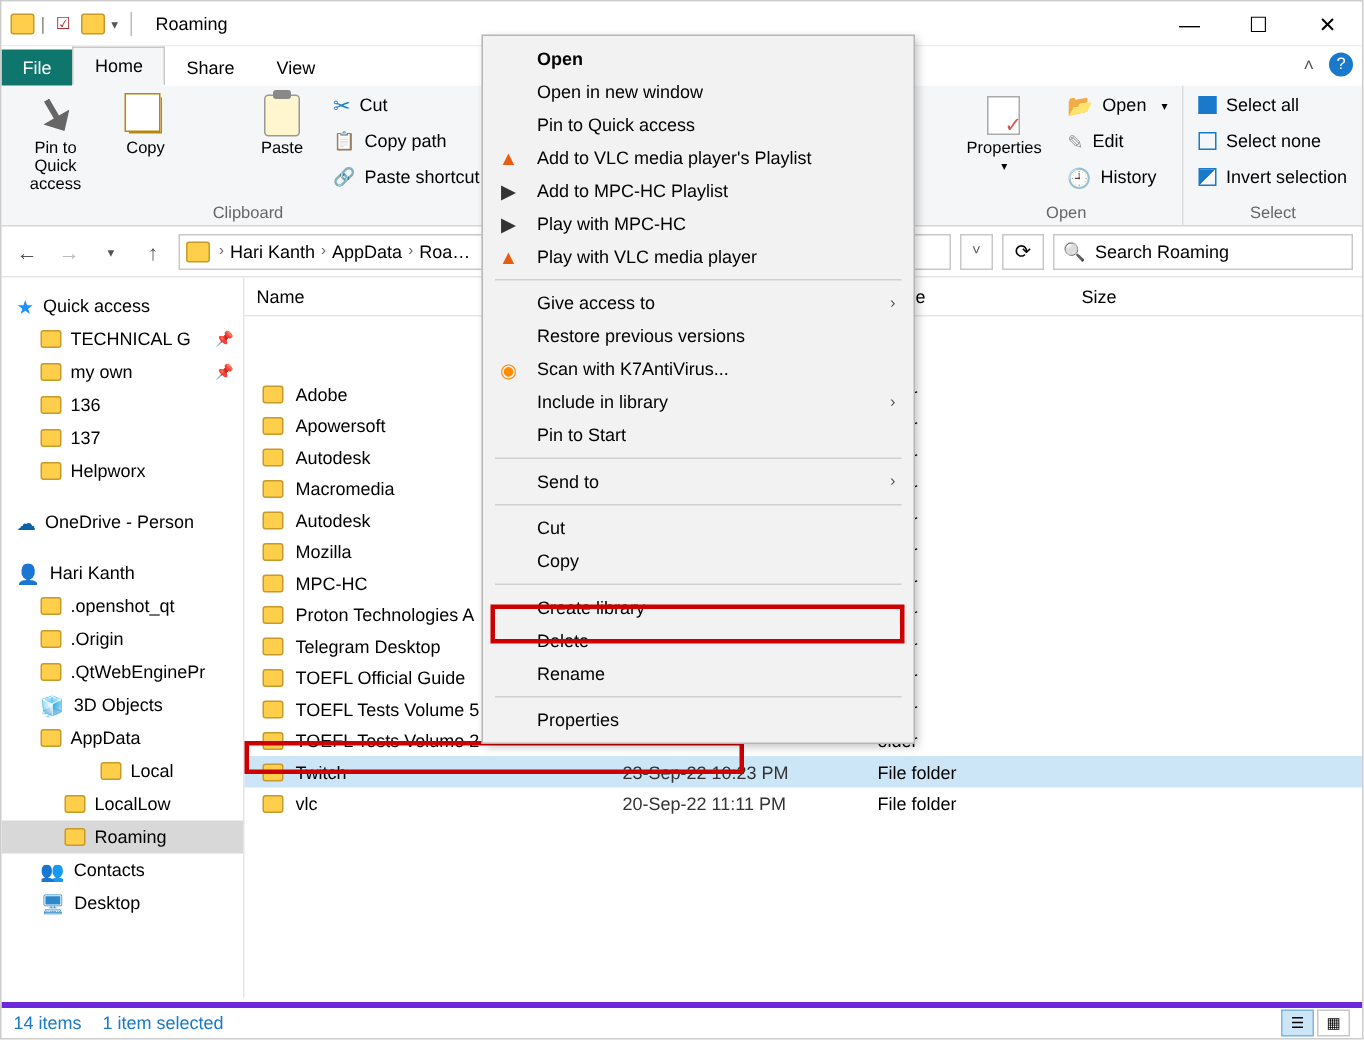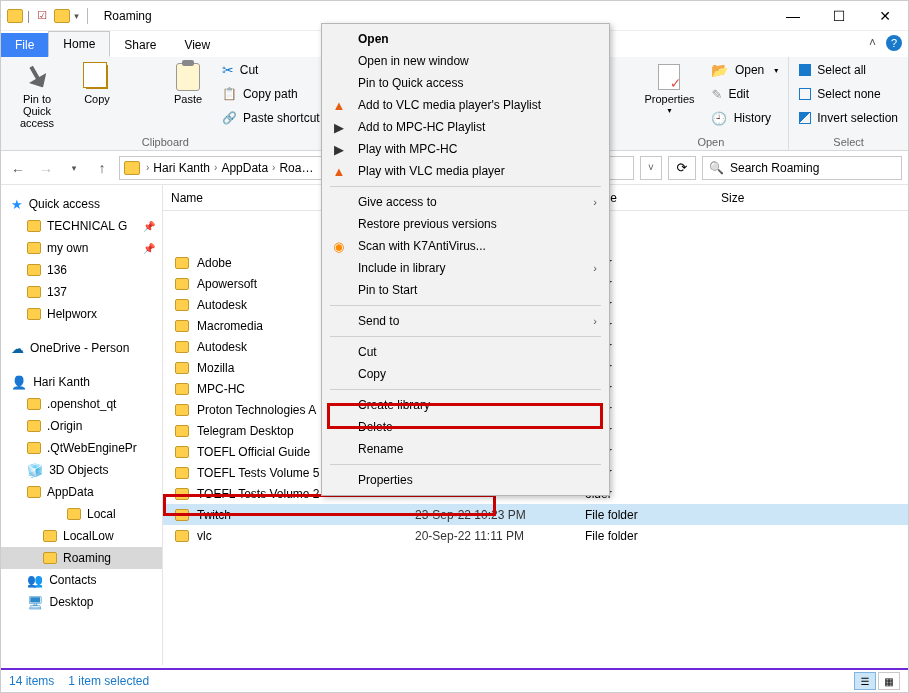--- a/index.html
+++ b/index.html
@@ -11,21 +11,21 @@
   .titlebar .qat .folder-ic { width:16px; height:14px; background:#ffcf4b; border:1px solid #c79a2a; border-radius:2px; }
   .titlebar .qat .chk { width:16px; height:16px; display:flex; align-items:center; justify-content:center; color:#a33; font-size:11px; }
   .titlebar .qat .sep { width:1px; height:16px; background:#bbb; margin:0 4px; }
   .titlebar .title { padding-left:6px; font-size:12px; }
   .titlecontrols { margin-left:auto; display:flex; }
   .titlecontrols div { width:46px; height:30px; display:flex; align-items:center; justify-content:center; font-size:14px; }
 
   
   .ribbon-tabs { height:26px; display:flex; align-items:flex-end; background:#fff; position:relative; }
   .ribbon-tabs .tab { padding:5px 14px; font-size:12px; cursor:default; }
-  .ribbon-tabs .tab.file { background:#3b82f6; color:#fff; }
+  .ribbon-tabs .tab.file { background:#0f766e; color:#fff; }
   .ribbon-tabs .tab.active { border:1px solid #c8c8c8; border-bottom:1px solid #f5f6f7; background:#f5f6f7; }
   .ribbon-help { position:absolute; right:6px; top:4px; display:flex; gap:10px; align-items:center; }
   .ribbon-help .help-ic { width:16px; height:16px; border-radius:50%; background:#1979ca; color:#fff; display:flex; align-items:center; justify-content:center; font-size:11px; }
 
   
   .ribbon { height:94px; background:#f5f6f7; border-bottom:1px solid #d8d8d8; display:flex; }
   .rgroup { border-right:1px solid #ddd; display:flex; flex-direction:column; align-items:center; padding:2px 6px 0 6px; }
   .rgroup .row { display:flex; align-items:flex-start; gap:8px; }
   .rgroup .glabel { font-size:11px; color:#666; margin-top:auto; padding-bottom:2px;}
   .bigbtn { display:flex; flex-direction:column; align-items:center; justify-content:center; width:60px; gap:2px; padding:4px 2px; text-align:center; }
@@ -102,21 +102,21 @@
   .ctxmenu .mi .mic{position:absolute;left:8px;width:18px;text-align:center;font-size:13px;}
   .ctxmenu .mi .arr{margin-left:auto;color:#555;font-size:11px;}
   .ctxmenu .mi.bold{font-weight:600;}
   .ctxmenu .sep{height:1px;background:#d0d0d0;margin:4px 8px;}
   .ctxmenu .vlc{color:#e85c0f;}
   .ctxmenu .mpc{color:#333;}
   .ctxmenu .k7{color:#ff8c00;}
   .delete-outline{position:absolute;left:326px;top:402px;width:276px;height:26px;border:3px solid #c00;pointer-events:none;z-index:60;}
 
   
-  .statusbar{position:absolute;left:0;right:0;bottom:0;height:24px;border-top:2px solid #6d28d9;display:flex;align-items:center;padding:0 8px;gap:14px;}
+  .statusbar{position:absolute;left:0;right:0;bottom:0;height:24px;border-top:4px solid #6d28d9;display:flex;align-items:center;padding:0 8px;gap:14px;}
   .statusbar .txt{color:#1979ca;font-size:12px;}
   .statusbar .viewbtns{margin-left:auto;display:flex;gap:2px;}
   .statusbar .vb{width:22px;height:18px;border:1px solid #c8c8c8;display:flex;align-items:center;justify-content:center;font-size:10px;}
   .statusbar .vb.active{background:#cde6f7;border-color:#7fb5e0;}
 </style>
 </head>
 <body>
 
 <div class="titlebar">
   <div class="qat">

